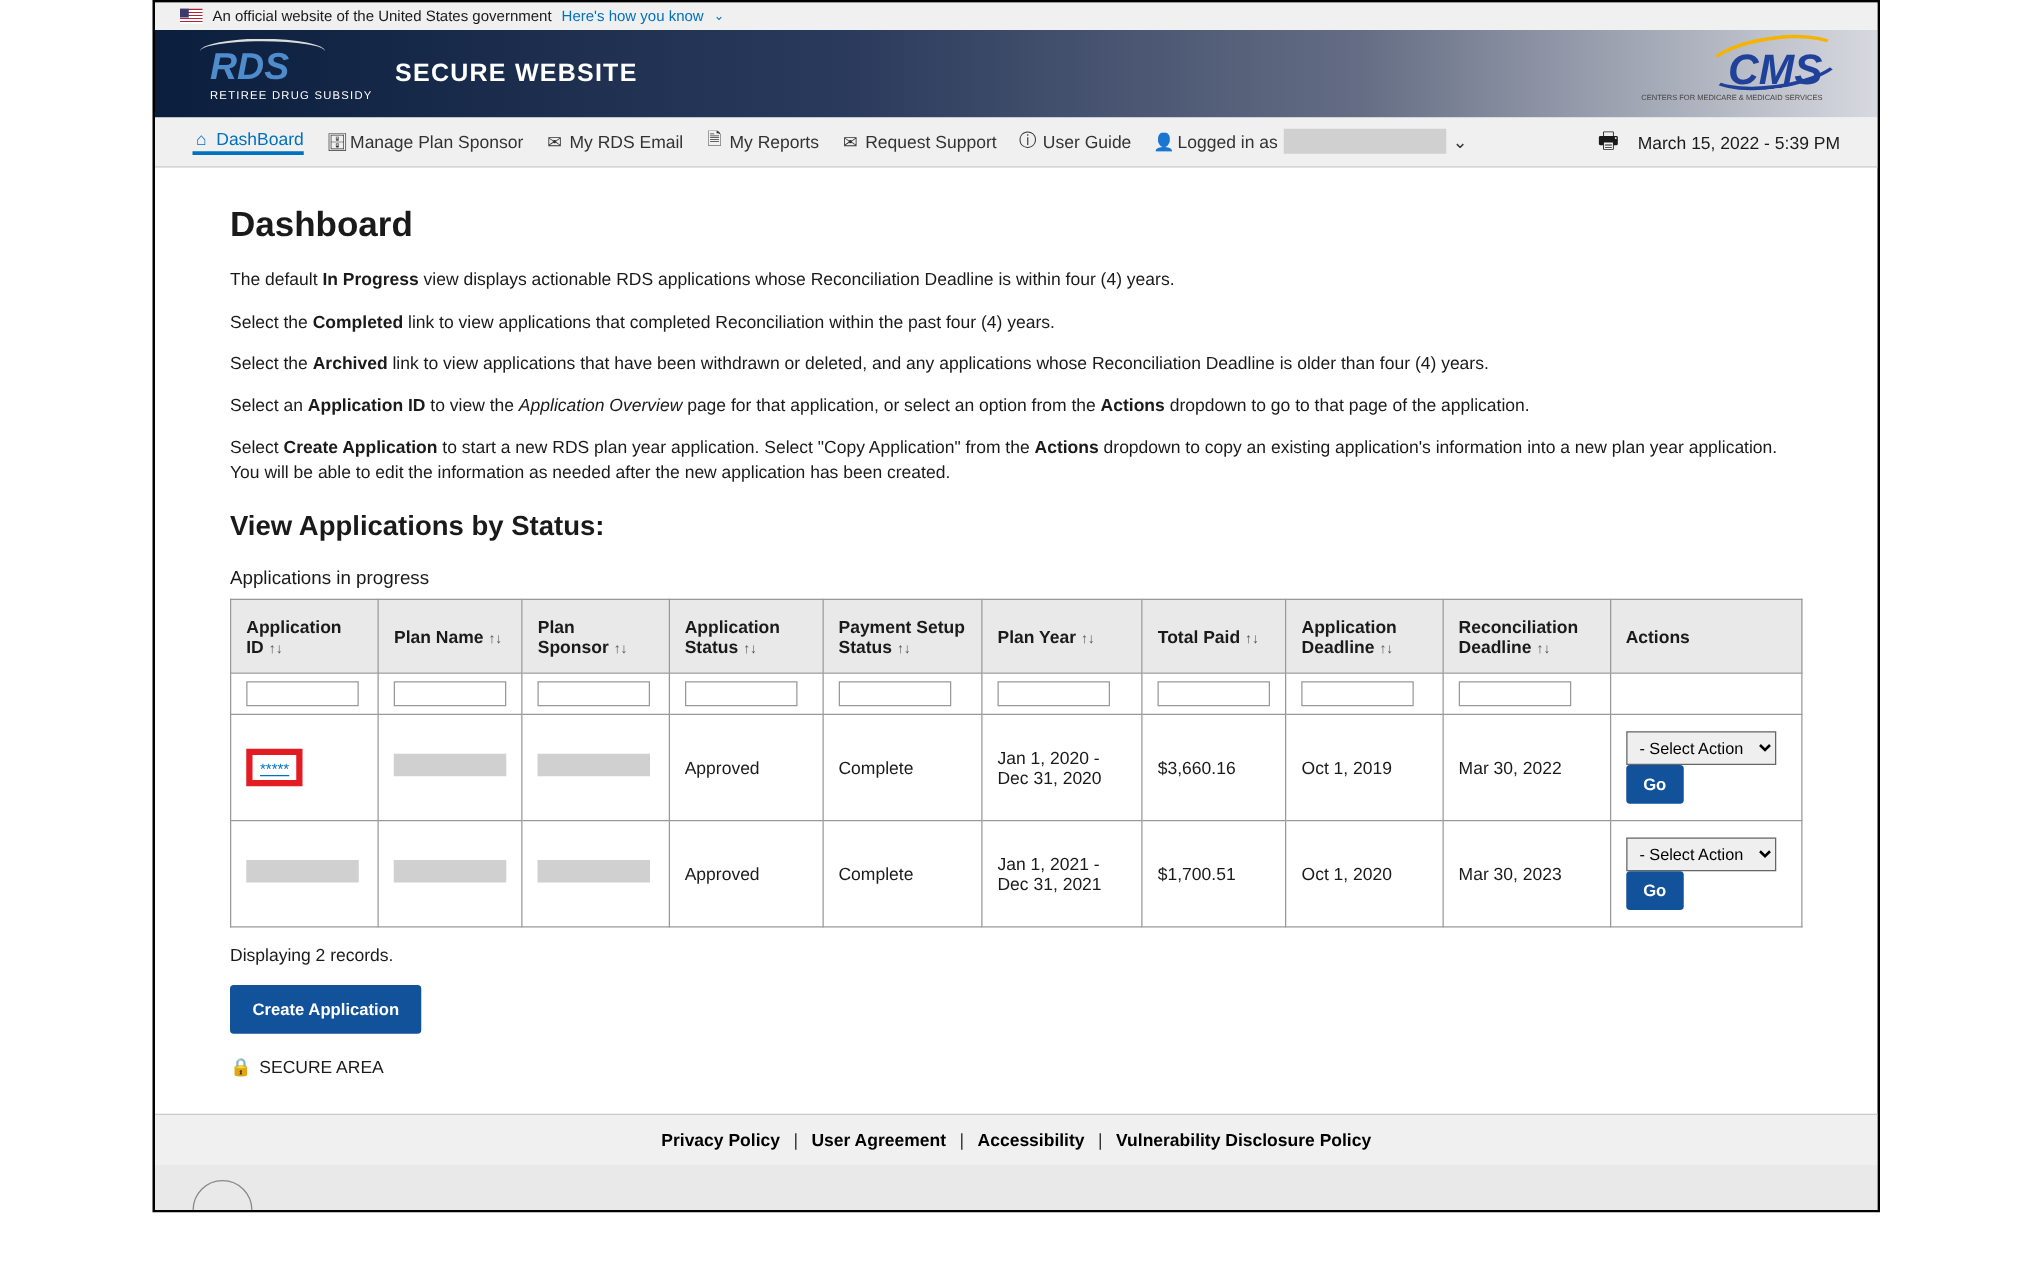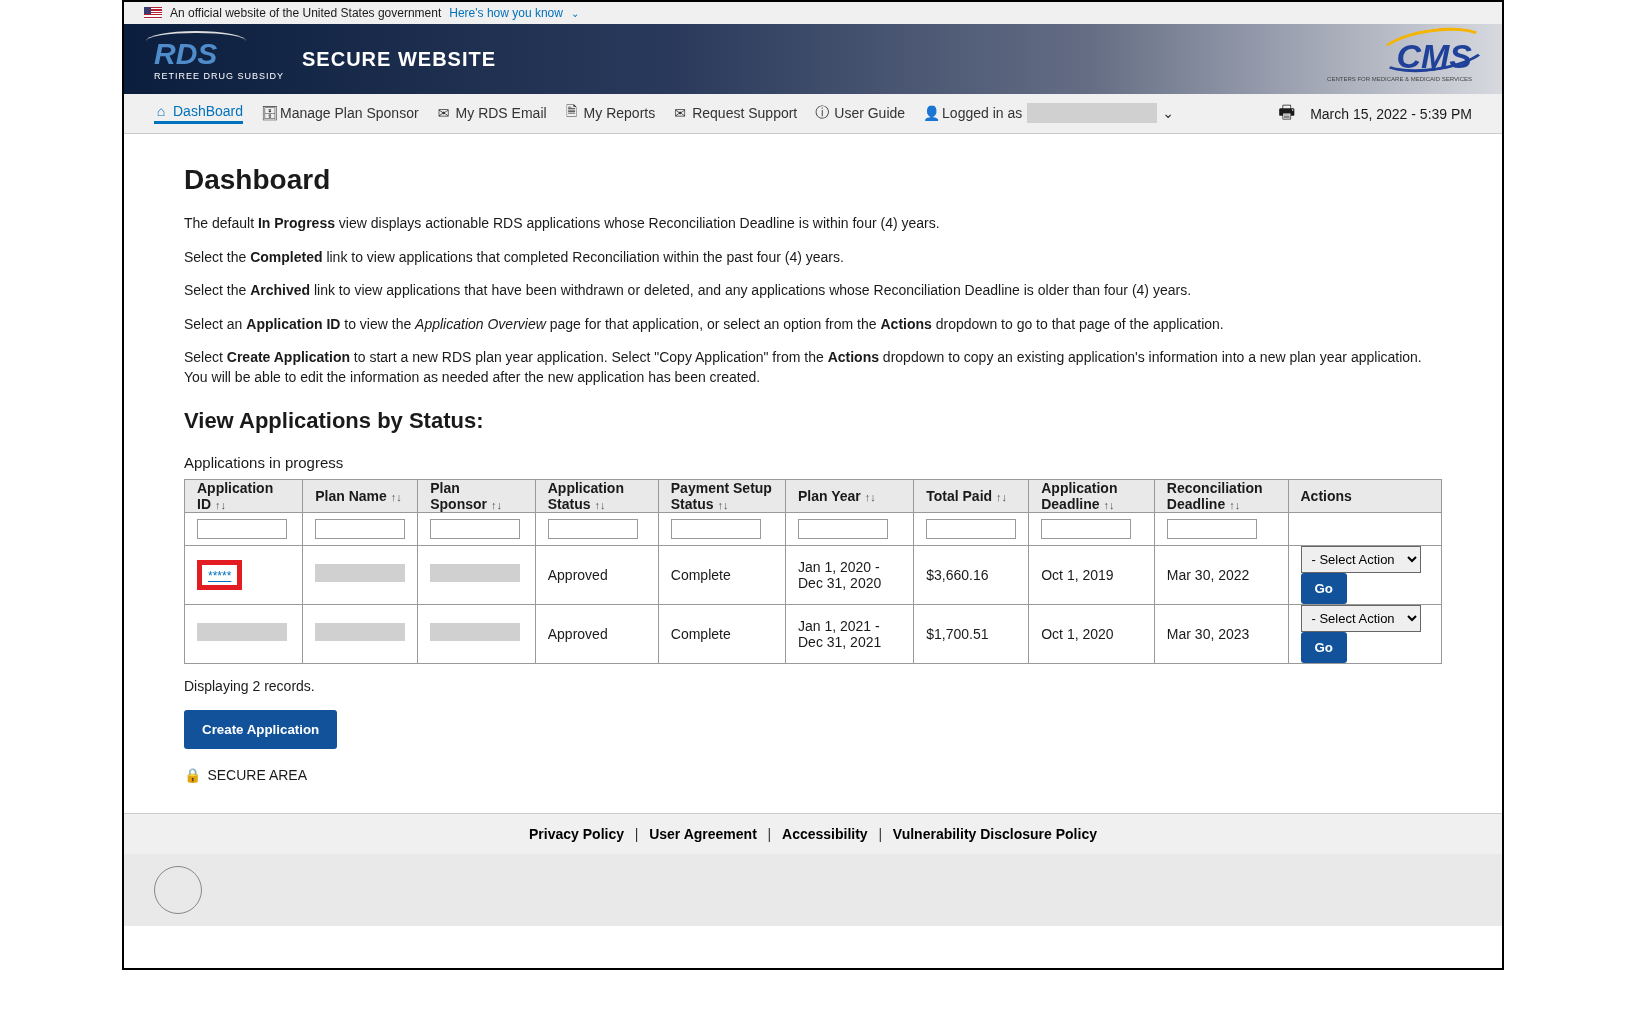--- a/index.html
+++ b/index.html
@@ -2,42 +2,42 @@
 <html><head>
 <meta charset="utf-8">
 <style>
   * { box-sizing: border-box; margin: 0; padding: 0; }
   body { font-family: Arial, Helvetica, sans-serif; font-size: 14px; color: #1a1a1a; background: #fff; }
   .outer-border { border: 2px solid #000; width: 1382px; height: 970px; margin: 0 auto; overflow: hidden; }
   .gov-banner { background: #f0f0f0; padding: 4px 20px; font-size: 12px; display: flex; align-items: center; gap: 8px; }
   .gov-banner .flag { width: 18px; height: 12px; background: linear-gradient(to bottom, #b22234 0%, #b22234 10%, #fff 10%, #fff 20%, #b22234 20%, #b22234 30%, #fff 30%, #fff 40%, #b22234 40%, #b22234 50%, #fff 50%, #fff 60%, #b22234 60%, #b22234 70%, #fff 70%, #fff 80%, #b22234 80%, #b22234 90%, #fff 90%); position: relative; }
   .gov-banner .flag::before { content: ""; position: absolute; top: 0; left: 0; width: 7px; height: 7px; background: #3c3b6e; }
   .gov-banner a { color: #0071bc; text-decoration: none; }
-  .header-bar { background: linear-gradient(to right, #0b1e3d 0%, #2a3a5c 40%, #646d84 70%, #d7d9df 100%); height: 70px; display: flex; align-items: center; justify-content: space-between; padding: 0 30px; color: #fff; }
+  .header-bar { background: linear-gradient(to right, #0b1e3d 0%, #2a3a5c 40%, #646d84 70%, #d7d9df 100%); height: 70px; display: flex; align-items: center; justify-content: space-between; padding: 0 44px; color: #fff; }
   .logo-left { display: flex; align-items: center; gap: 18px; }
   .rds-logo { font-style: italic; font-weight: bold; font-size: 30px; color: #4f8ccc; position: relative; }
   .rds-sub { font-size: 9px; letter-spacing: 1px; color: #fff; display: block; font-style: normal; font-weight: normal; }
   .secure-website { font-size: 20px; font-weight: bold; letter-spacing: 1px; color: #fff; }
   .cms-logo { text-align: right; }
   .cms-logo .cms-text { font-weight: bold; font-style: italic; font-size: 34px; color: #20419a; position: relative; }
   .cms-logo .cms-sub { font-size: 6px; color: #444; display: block; }
   .nav-bar { background: #f0f0f0; border-bottom: 1px solid #ccc; padding: 0 30px; display: flex; align-items: center; gap: 18px; height: 40px; font-size: 14px; }
   .nav-item { display: flex; align-items: center; gap: 5px; color: #333; cursor: pointer; padding-bottom: 2px; }
   .nav-item.active { color: #0071bc; border-bottom: 3px solid #0071bc; }
   .nav-right { margin-left: auto; display: flex; align-items: center; gap: 18px; }
   .user-placeholder { width: 130px; height: 20px; background: #d0d0d0; }
   .content { padding: 30px 60px; }
   h1 { font-size: 28px; margin-bottom: 18px; }
   .content p { margin-bottom: 14px; line-height: 1.4; }
   h2 { font-size: 22px; margin-top: 20px; margin-bottom: 12px; }
   .status-links a { color: #0071bc; text-decoration: underline; }
   .red-box { border: 5px solid #e31c23; padding: 2px 6px; display: inline-block; }
   .table-title { font-weight: normal; margin: 20px 0 8px; font-size: 15px; }
   table.app-table { border-collapse: collapse; width: 100%; }
-  table.app-table th, table.app-table td { border: 1px solid #999; padding: 0 12px; text-align: left; vertical-align: middle; font-size: 14px; }
+  table.app-table th, table.app-table td { border: 1px solid #999; padding: 13px 12px; text-align: left; vertical-align: middle; font-size: 14px; }
   table.app-table th { background: #e9e9e9; font-weight: bold; }
   table.app-table .filter-row td { padding: 6px 12px; }
   table.app-table .filter-row input { width: 90px; height: 20px; border: 1px solid #999; }
   .sort-icon { font-size: 11px; color: #555; margin-left: 4px; }
   .redacted { background: #d0d0d0; height: 18px; width: 90px; display: inline-block; }
   .action-select { border: 1px solid #666; padding: 4px 6px; font-size: 13px; width: 120px; }
   .go-btn { background: #12529b; color: #fff; border: none; padding: 8px 14px; font-weight: bold; cursor: pointer; border-radius: 3px; }
   .displaying { margin-top: 14px; }
   .create-btn { background: #12529b; color: #fff; border: none; padding: 12px 18px; font-weight: bold; cursor: pointer; margin-top: 16px; border-radius: 3px; }
   .secure-area { margin-top: 18px; font-size: 14px; display: flex; align-items: center; gap: 6px; }

